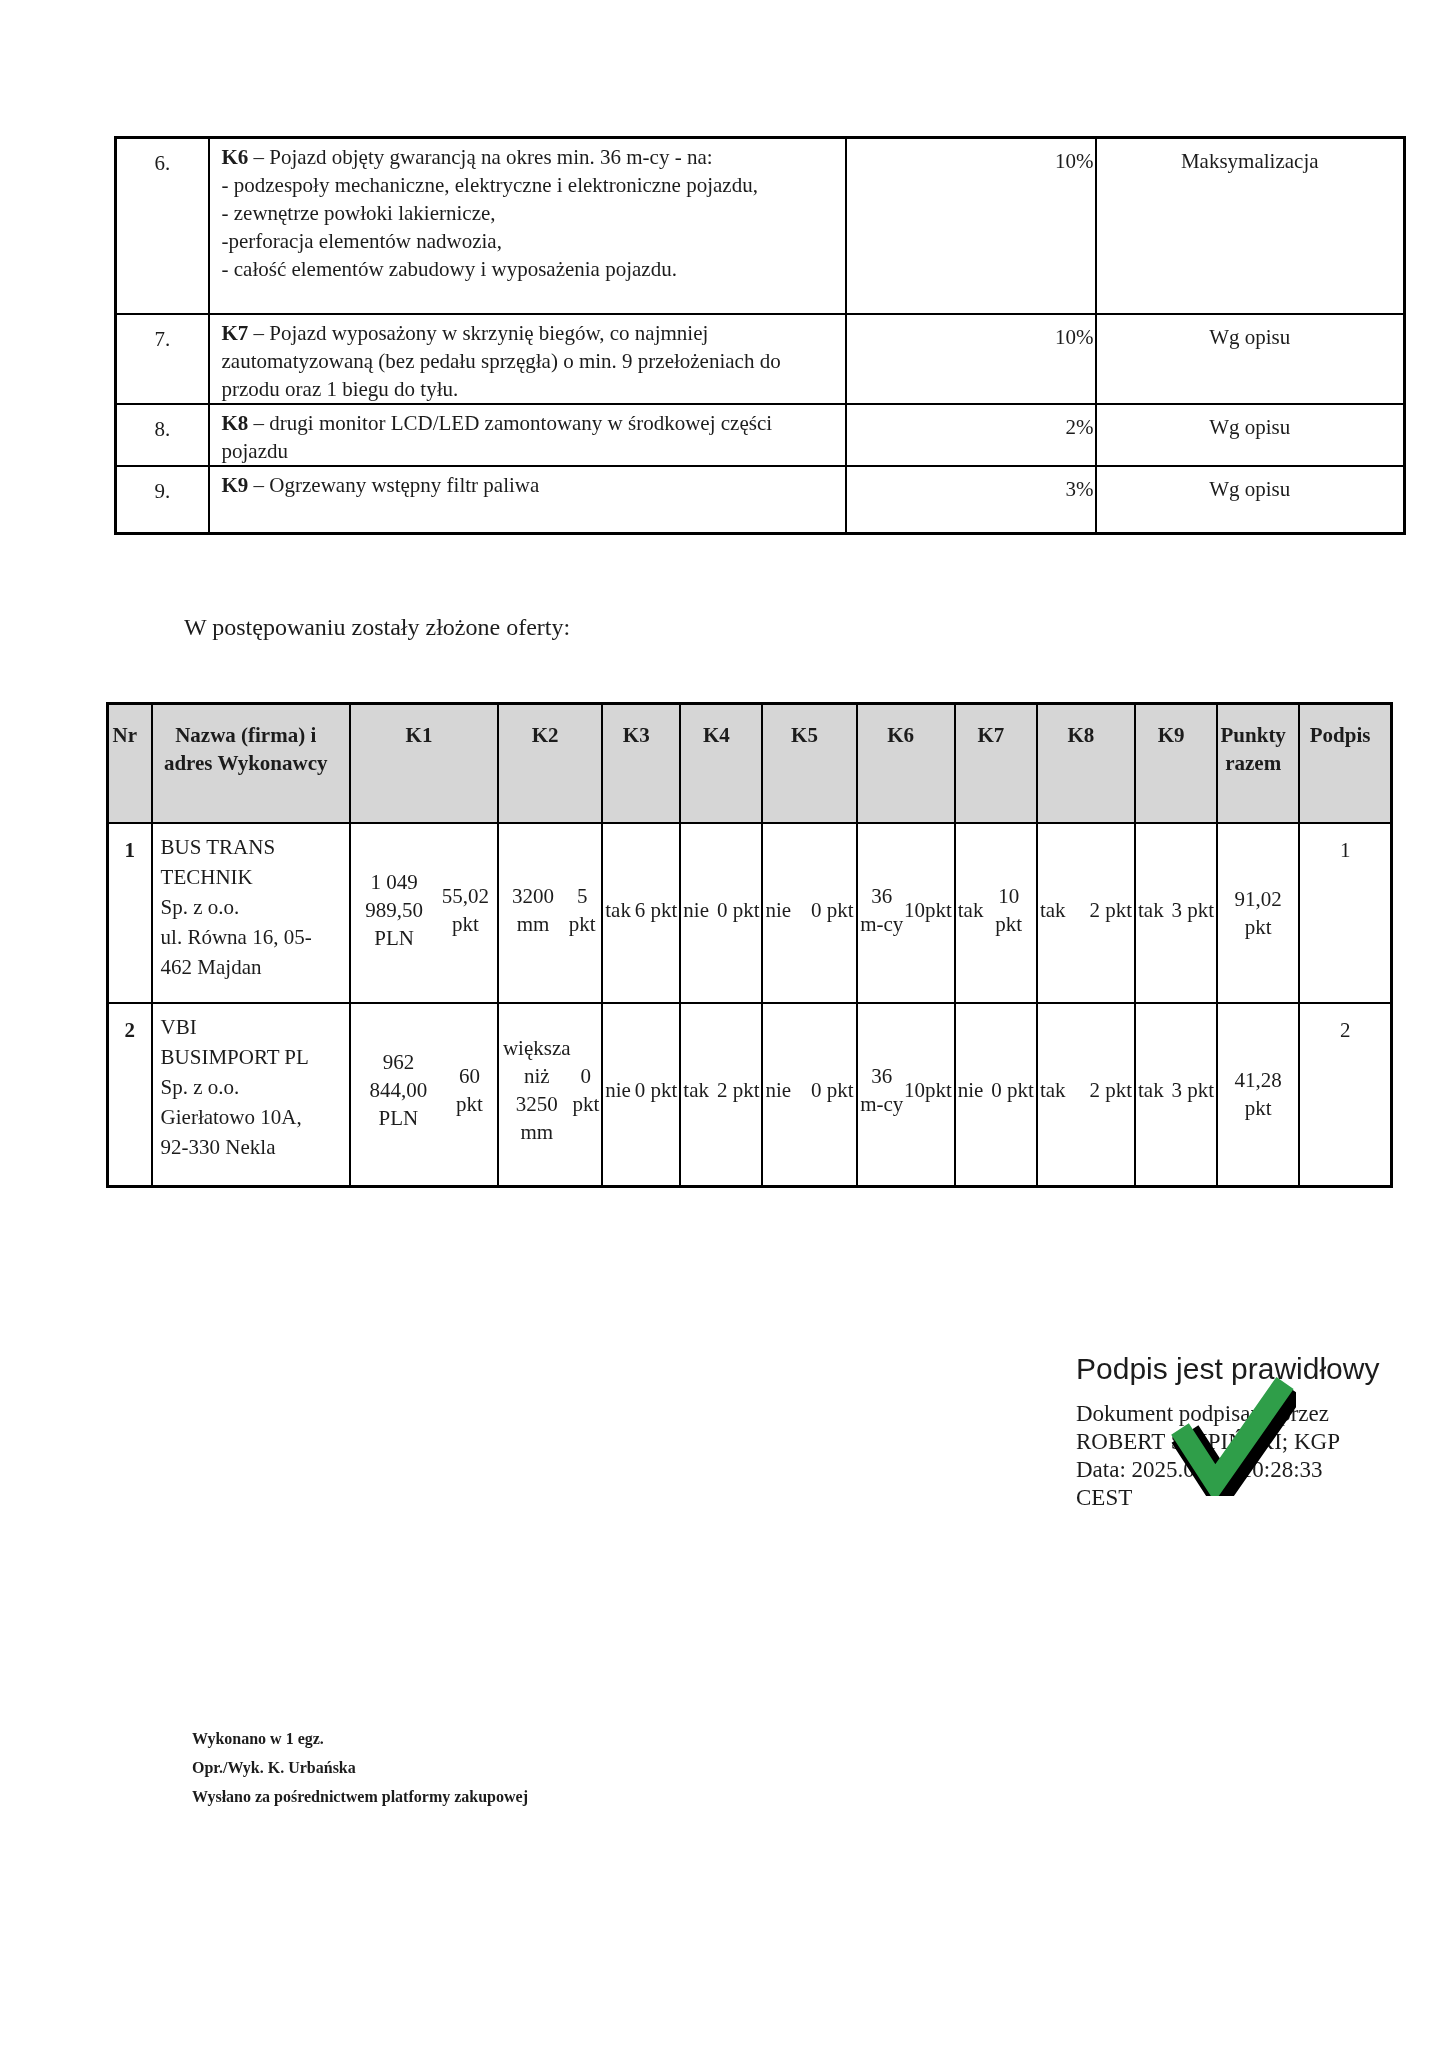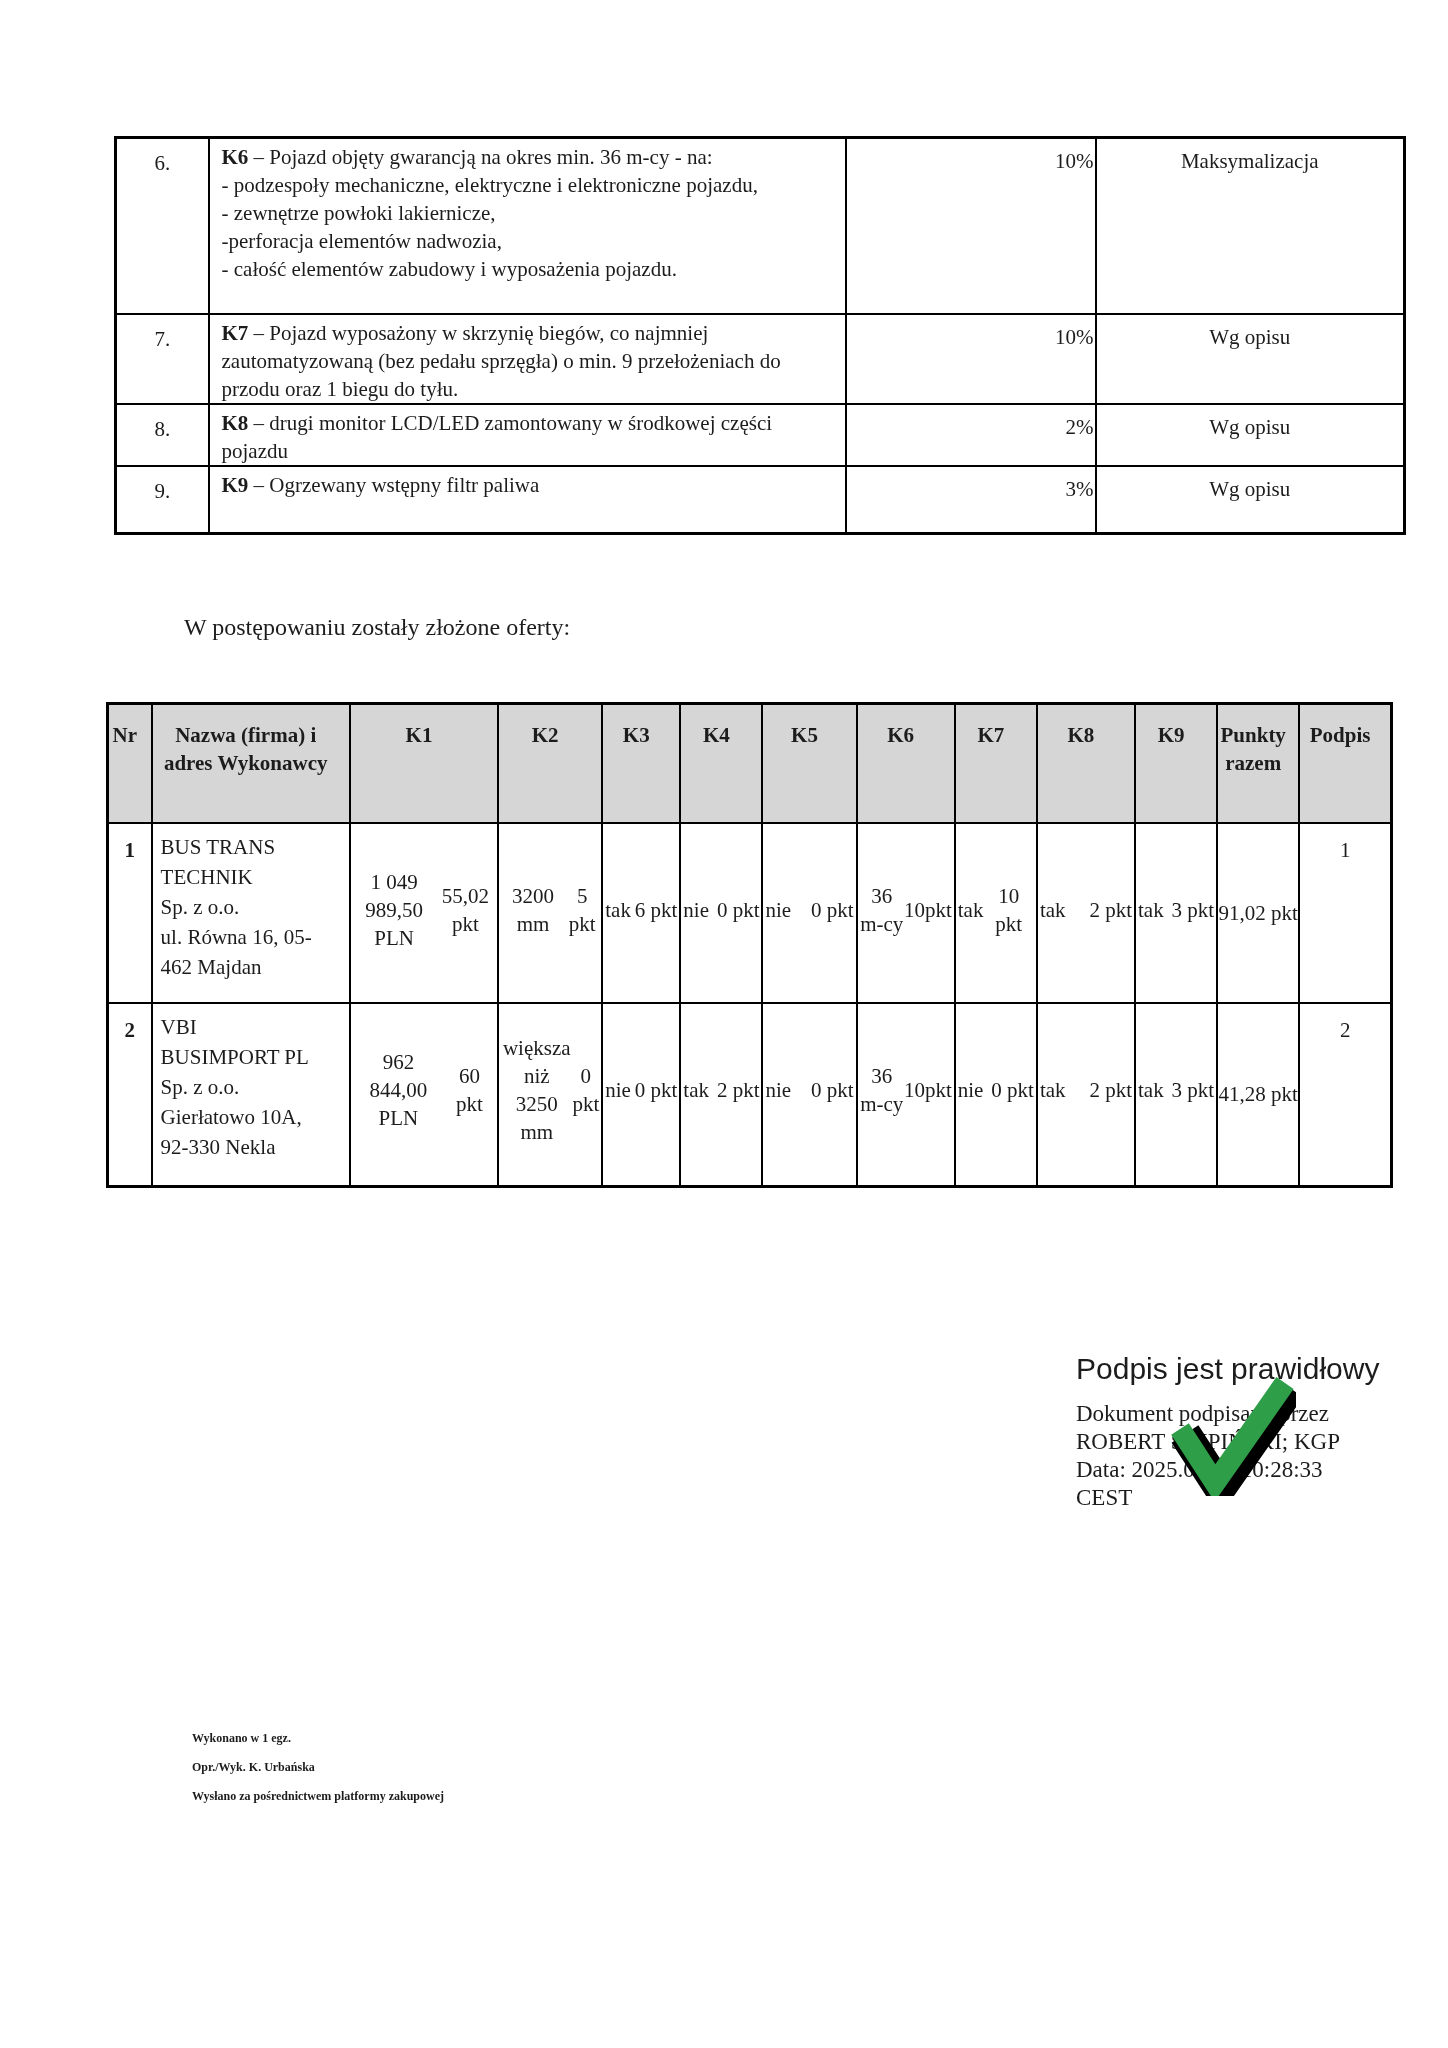--- a/index.html
+++ b/index.html
@@ -61,40 +61,40 @@
   .offers tbody tr.r1{height:184px;}
   .offers td{vertical-align:top;text-align:center;background:#fff;}
   .offers .o-nr{font-weight:bold;padding-top:12px;}
   .offers .o-name{text-align:left;padding:8px 12px 0 8px;line-height:30px;}
   .offers .o-val{padding:0;}
   .vwrap{
     height:148px;
     display:flex;flex-direction:row;align-items:center;justify-content:space-between;
     padding:12px 2px 0 2px;
   }
-  .offers .o-total{vertical-align:middle;padding:0 0;}
+  .offers .o-total{vertical-align:middle;padding:0 16px;}
   .offers .o-pos{padding-top:12px;}
 
   
   .signature{position:absolute;left:1076px;top:1352px;width:330px;}
   .sig-title{
     font-family:"Liberation Sans", sans-serif;
     font-size:30px;line-height:34px;
   }
   .sig-details{
     margin-top:14px;
     font-size:23px;line-height:28px;
   }
   .check{position:absolute;left:84px;top:18px;width:136px;height:126px;}
 
   
   .footer{position:absolute;left:192px;top:1730px;}
   .footer p{
     margin:0 0 12px 0;
-    font-size:12px;line-height:17px;font-weight:bold;
+    font-size:16px;line-height:17px;font-weight:bold;
   }
 </style>
 </head>
 <body>
 
 <div class="page">
 
   <table class="criteria">
     <colgroup>
       <col style="width:93px">

